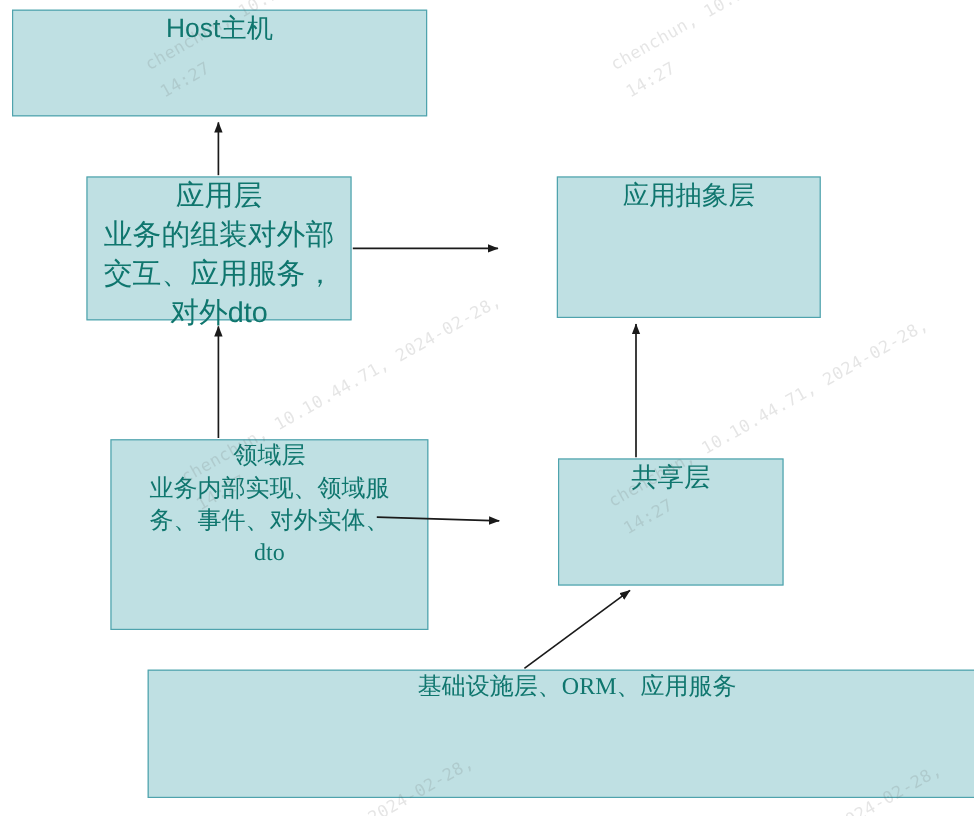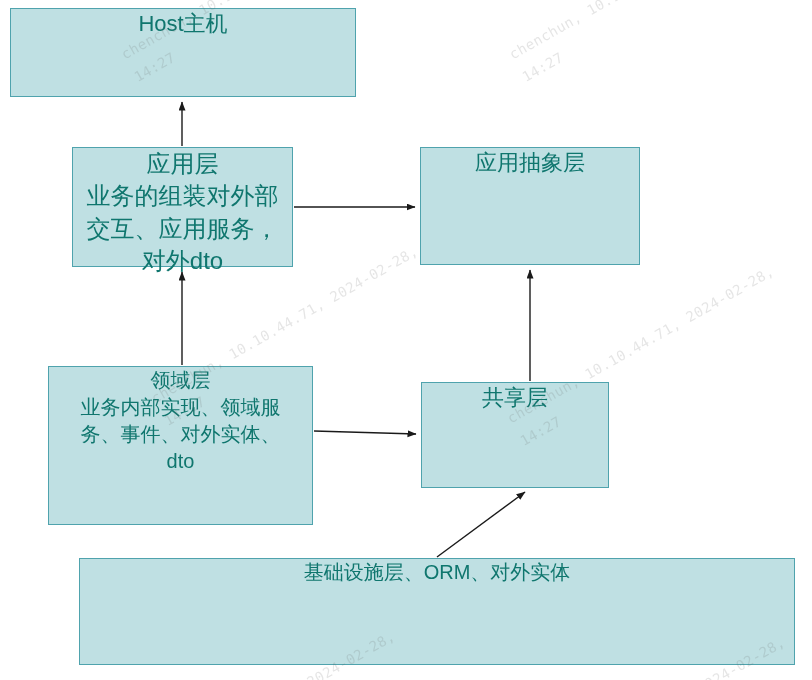--- a/index.html
+++ b/index.html
@@ -30,21 +30,21 @@
     display: flex;
     justify-content: center;
     text-align: center;
     color: #0f766e;
     line-height: 1.35;
   }
   .node-label {
     white-space: pre-line;
   }
   .font-sans { font-family: "Liberation Sans", sans-serif; }
-  .font-serif { font-family: Liberation Sans, sans-serif; }
+  .font-serif { font-family: Liberation Serif, serif; margin-left: 44px; }
   #watermark-layer {
     position: absolute;
     left: 0; top: 0;
     width: 812px;
     height: 680px;
     z-index: 3;
     pointer-events: none;
   }
   .wm {
     position: absolute;
@@ -77,21 +77,21 @@
       <div class="node font-serif" style="left: 48px; top: 366px; width: 265px; height: 159px; font-size: 20px; background: rgb(191, 224, 227); border: 1.5px solid rgb(79, 163, 173);">
         <div class="node-label">领域层
 业务内部实现、领域服
 务、事件、对外实体、
 dto</div>
       </div>
       <div class="node font-serif" style="left: 421px; top: 382px; width: 188px; height: 106px; font-size: 22px; background: rgb(191, 224, 227); border: 1.5px solid rgb(79, 163, 173);">
         <div class="node-label">共享层</div>
       </div>
       <div class="node font-serif" style="left: 79px; top: 558px; width: 716px; height: 107px; font-size: 20px; background: rgb(191, 224, 227); border: 1.5px solid rgb(79, 163, 173);">
-        <div class="node-label">基础设施层、ORM、对外实体</div>
+        <div class="node-label">基础设施层、ORM、应用服务</div>
       </div>
     </div>
   <svg id="edges-layer" width="812" height="680" viewBox="0 0 812 680" xmlns="http://www.w3.org/2000/svg">
     <defs>
       <marker id="arrowhead" markerWidth="10" markerHeight="8" refX="8.5" refY="3.5" orient="auto" markerUnits="userSpaceOnUse">
         <path d="M0,0 L9,3.5 L0,7 Z" fill="#1a1a1a"></path>
       </marker>
     </defs>
     <g id="edge-group">
         <line x1="182" y1="146" x2="182" y2="102" stroke="#1a1a1a" stroke-width="1.4" marker-end="url(#arrowhead)"></line>

